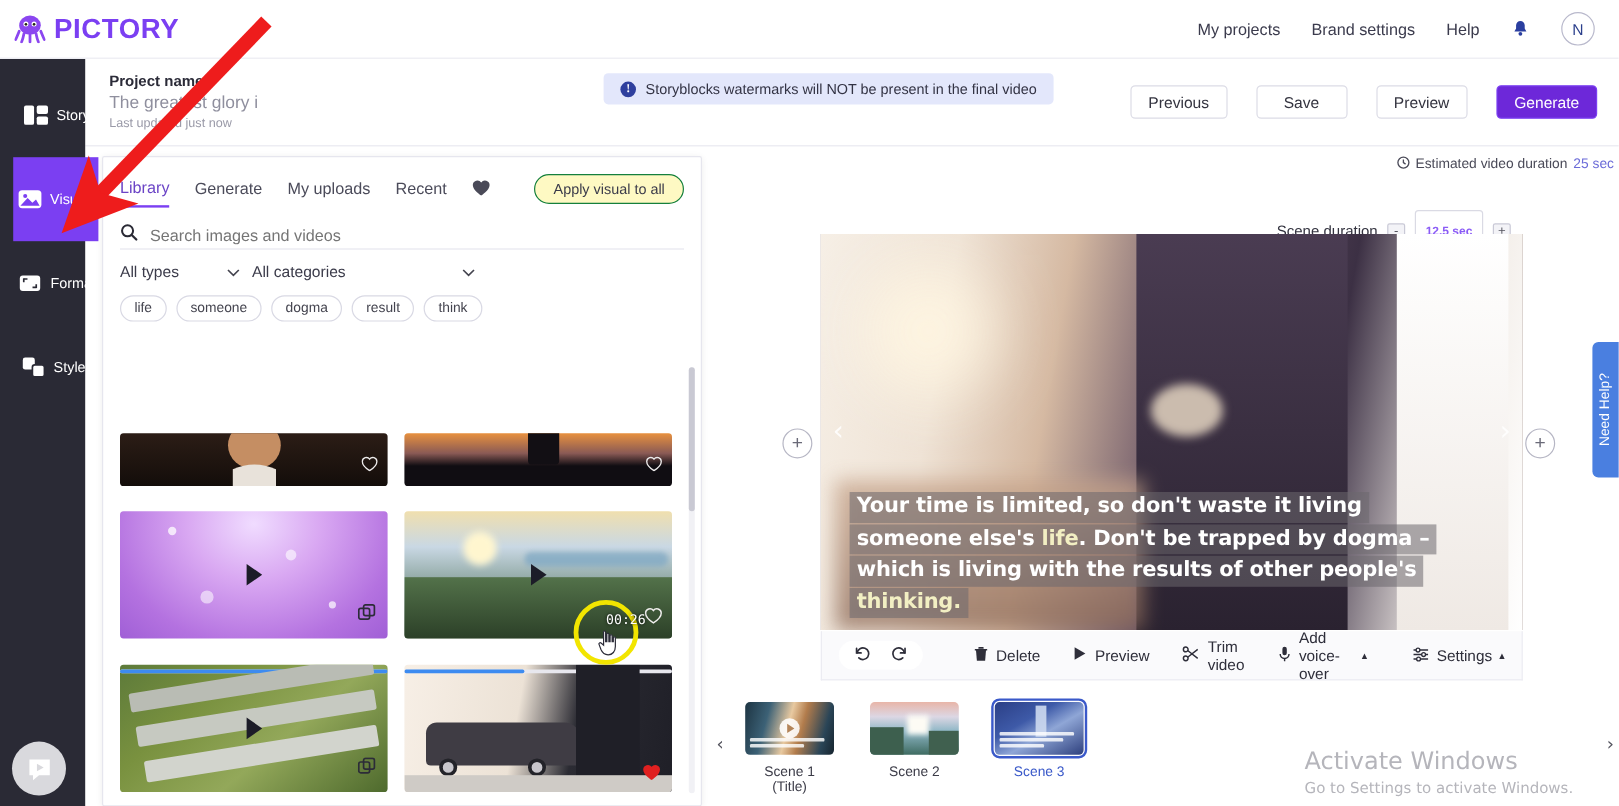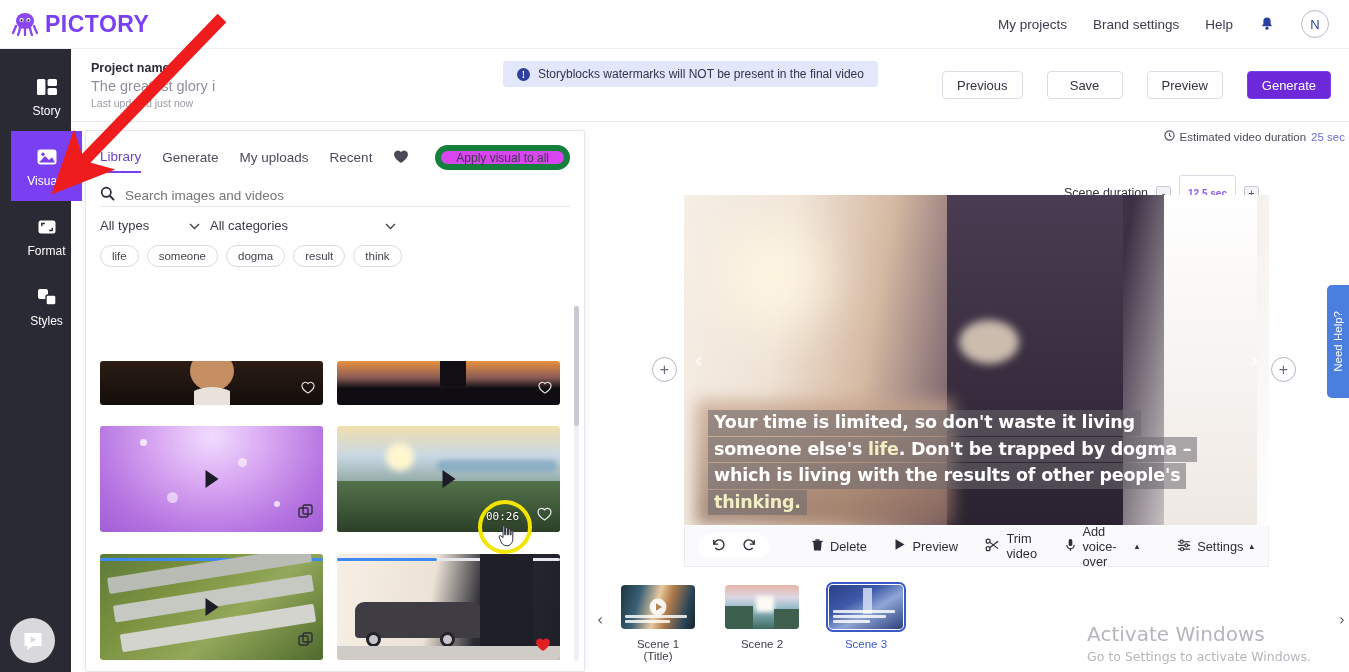--- a/index.html
+++ b/index.html
@@ -69,21 +69,21 @@
   .btn.primary { background: #6d28d9; color: #fff; border-color: #7b3ff2; }
 
   
   .rail {
     position: absolute; left: 0; top: 49px; width: 71px; height: 623px;
     background: #2a2a35; z-index: 25;
     display: flex; flex-direction: column; align-items: center;
     padding-top: 12px;
   }
   .rail-item {
-    width: 71px; height: 70px; display: flex; flex-direction: column;
+    width: 71px; height: 70px; display: flex; 
     align-items: center; justify-content: center; gap: 5px; cursor: pointer;
     color: #ffffff;
     margin-left: 22px;
   }
   .rail-item.active { background: #7b3ff2; }
   .rail-label { font-size: 12px; }
   .rail-ico { width: 24px; height: 24px; position: relative; }
   .chat-fab {
     position: absolute; left: 10px; bottom: 9px;
     width: 45px; height: 45px; border-radius: 50%;
@@ -97,22 +97,22 @@
     background: #fff; border: 1px solid #e6e6ee;
     border-radius: 2px; box-shadow: 0 1px 6px rgba(0,0,0,0.07);
     z-index: 15; overflow: hidden;
   }
   .lib-tabs { display: flex; align-items: center; padding: 14px 14px 0 14px; gap: 21px; }
   .lib-tab { font-size: 13.5px; color: #4b4b5a; cursor: pointer; padding-bottom: 7px; }
   .lib-tab.active { color: #6b44c6; border-bottom: 2px solid #7b3ff2; }
   .heart-tab { cursor: pointer; margin-bottom: 4px; }
   .apply-all {
     margin-left: auto; margin-bottom: 6px;
-    border: 6px solid #15803d; border-radius: 14px; height: 25px;
-    padding: 0 15px; font-size: 12px; color: #3b3b4a; background: #d946ef;
+    border: 1px solid #15803d; border-radius: 14px; height: 25px;
+    padding: 0 15px; font-size: 12px; color: #3b3b4a; background: #fef9c3;
     display: flex; align-items: center; cursor: pointer;
     font-family: "Liberation Sans", sans-serif;
   }
   .lib-search {
     margin: 10px 14px 0 14px; display: flex; align-items: center; gap: 10px;
     border-bottom: 1px solid #e6e6ee; padding-bottom: 1px;
   }
   .lib-search input {
     border: none; outline: none; font-size: 13.5px; color: #6e6e80;
     width: 100%; background: transparent; font-family: "Liberation Sans", sans-serif;
@@ -240,21 +240,21 @@
     color: #fff; font-size: 11.5px;
   }
 
   
   .arrow-ann { position: absolute; left: 0; top: 0; width: 1349px; height: 672px; pointer-events: none; z-index: 60; }
   .hl-circle {
     position: absolute; left: 478px; top: 500px; width: 54px; height: 54px;
     border: 4px solid #f2e500; border-radius: 50%; z-index: 55; pointer-events: none;
   }
   .timecode {
-    position: absolute; left: 486px; top: 510px; color: #fff;
+    position: absolute; left: 505px; top: 510px; color: #fff;
     font-size: 11px; z-index: 56; font-family: "DejaVu Sans Mono", monospace;
     text-shadow: 0 0 3px #000;
   }
   .cursor-hand { position: absolute; left: 497px; top: 524px; z-index: 57; }
   .heart-red { position: absolute; left: 509px; top: 607px; color: #e02020; font-size: 15px; z-index: 56; }
 </style>
 </head>
 <body>
 
 <div class="app">

